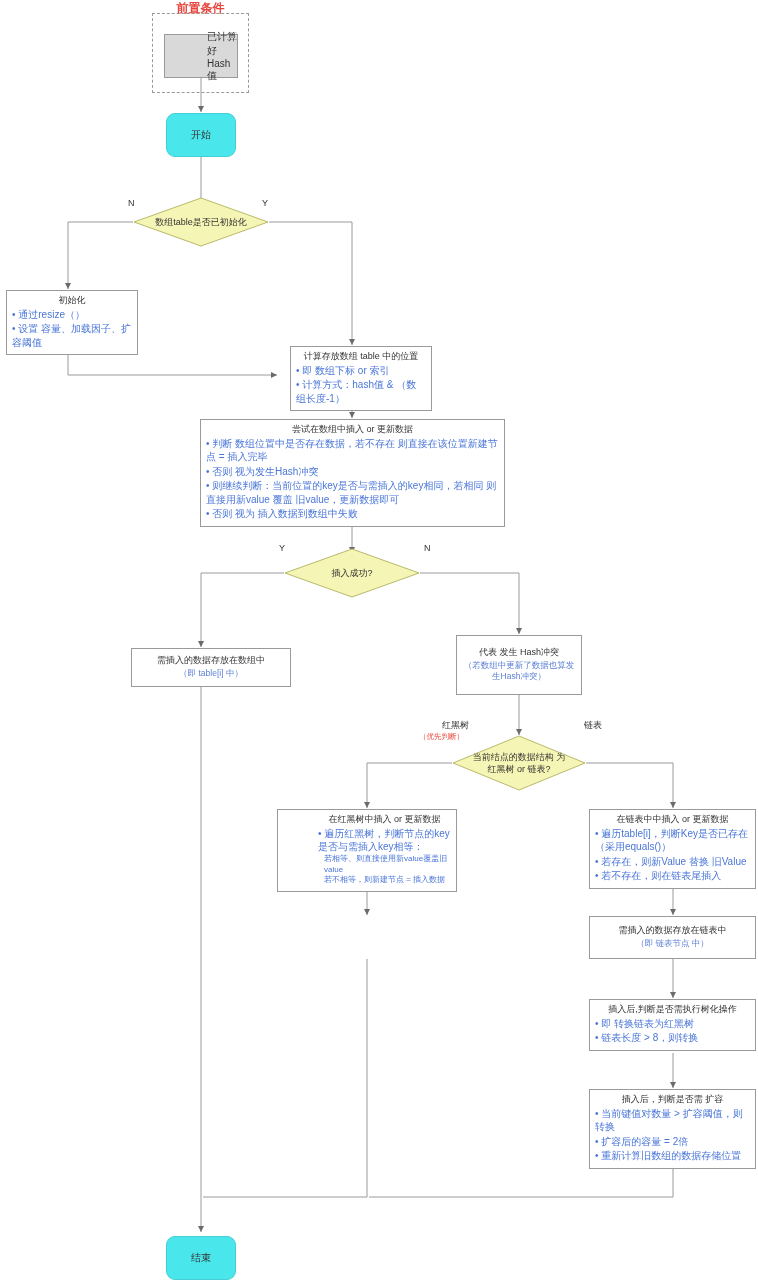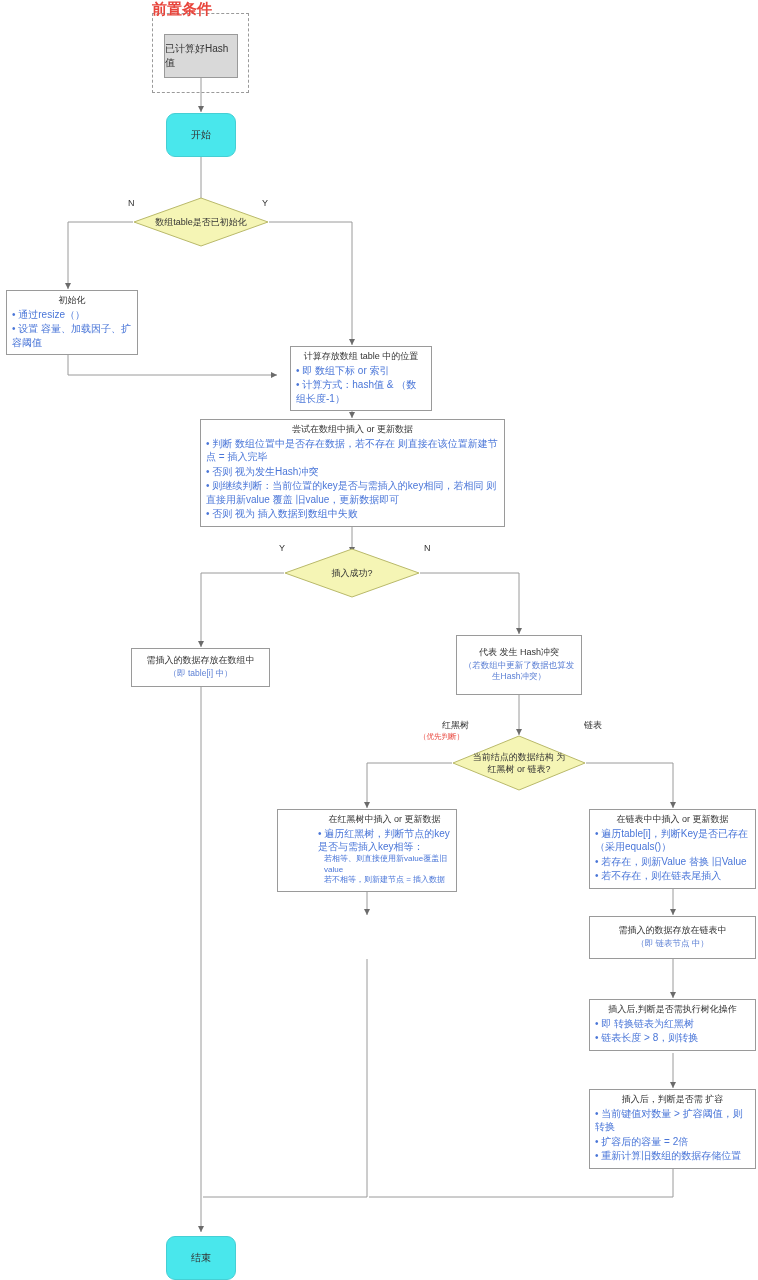--- a/index.html
+++ b/index.html
@@ -31,34 +31,35 @@
     box-sizing: border-box;
   }
   
   .group-box {
     border: 1px dashed #9a9a9a;
     background: transparent;
   }
   .group-title {
     position: absolute;
     color: #e8453c;
-    font-size: 15px;
+    font-size: 12px;
     font-weight: bold;
-    text-align: left;
+    text-align: center;
     white-space: nowrap;
   }
   
   .gray-box {
     background: #d9d9d9;
     border: 1px solid #9a9a9a;
     display: flex;
     align-items: center;
     justify-content: center;
     font-size: 10px;
     color: #333333;
+    padding-left: 42px;
   }
   
   .terminator {
     background: #49e7ec;
     border: 1px solid #45cfd4;
     border-radius: 9px;
     display: flex;
     align-items: center;
     justify-content: center;
     font-size: 10px;
@@ -235,21 +236,21 @@
 
   <div class="diamond" style="left:284px; top:548px; width:136px; height:50px;">
     <svg class="dia-shape" viewBox="0 0 136 50" preserveAspectRatio="none">
       <polygon points="68,1 135,25 68,49 1,25" fill="#f5f5b5" stroke="#b9b96a" stroke-width="1"></polygon>
     </svg>
     <div class="dia-label">插入成功?</div>
   </div>
   <div class="edge-label" style="left:279px; top:543px;">Y</div>
   <div class="edge-label" style="left:424px; top:543px;">N</div>
 
-  <div class="node pbox" style="left:131px; top:648px; width:139px; height:39px; display:flex; flex-direction:column; justify-content:center;">
+  <div class="node pbox" style="left:131px; top:648px; width:160px; height:39px; display:flex; flex-direction:column; justify-content:center;">
     <div class="ptitle">需插入的数据存放在数组中</div>
     <div class="psub">（即 table[i] 中）</div>
   </div>
 
   <div class="node pbox" style="left:456px; top:635px; width:126px; height:60px; display:flex; flex-direction:column; justify-content:center;">
     <div class="ptitle">代表 发生 Hash冲突</div>
     <div class="psub">（若数组中更新了数据也算发生Hash冲突）</div>
   </div>
 
   <div class="diamond" style="left:452px; top:735px; width:134px; height:56px;">

